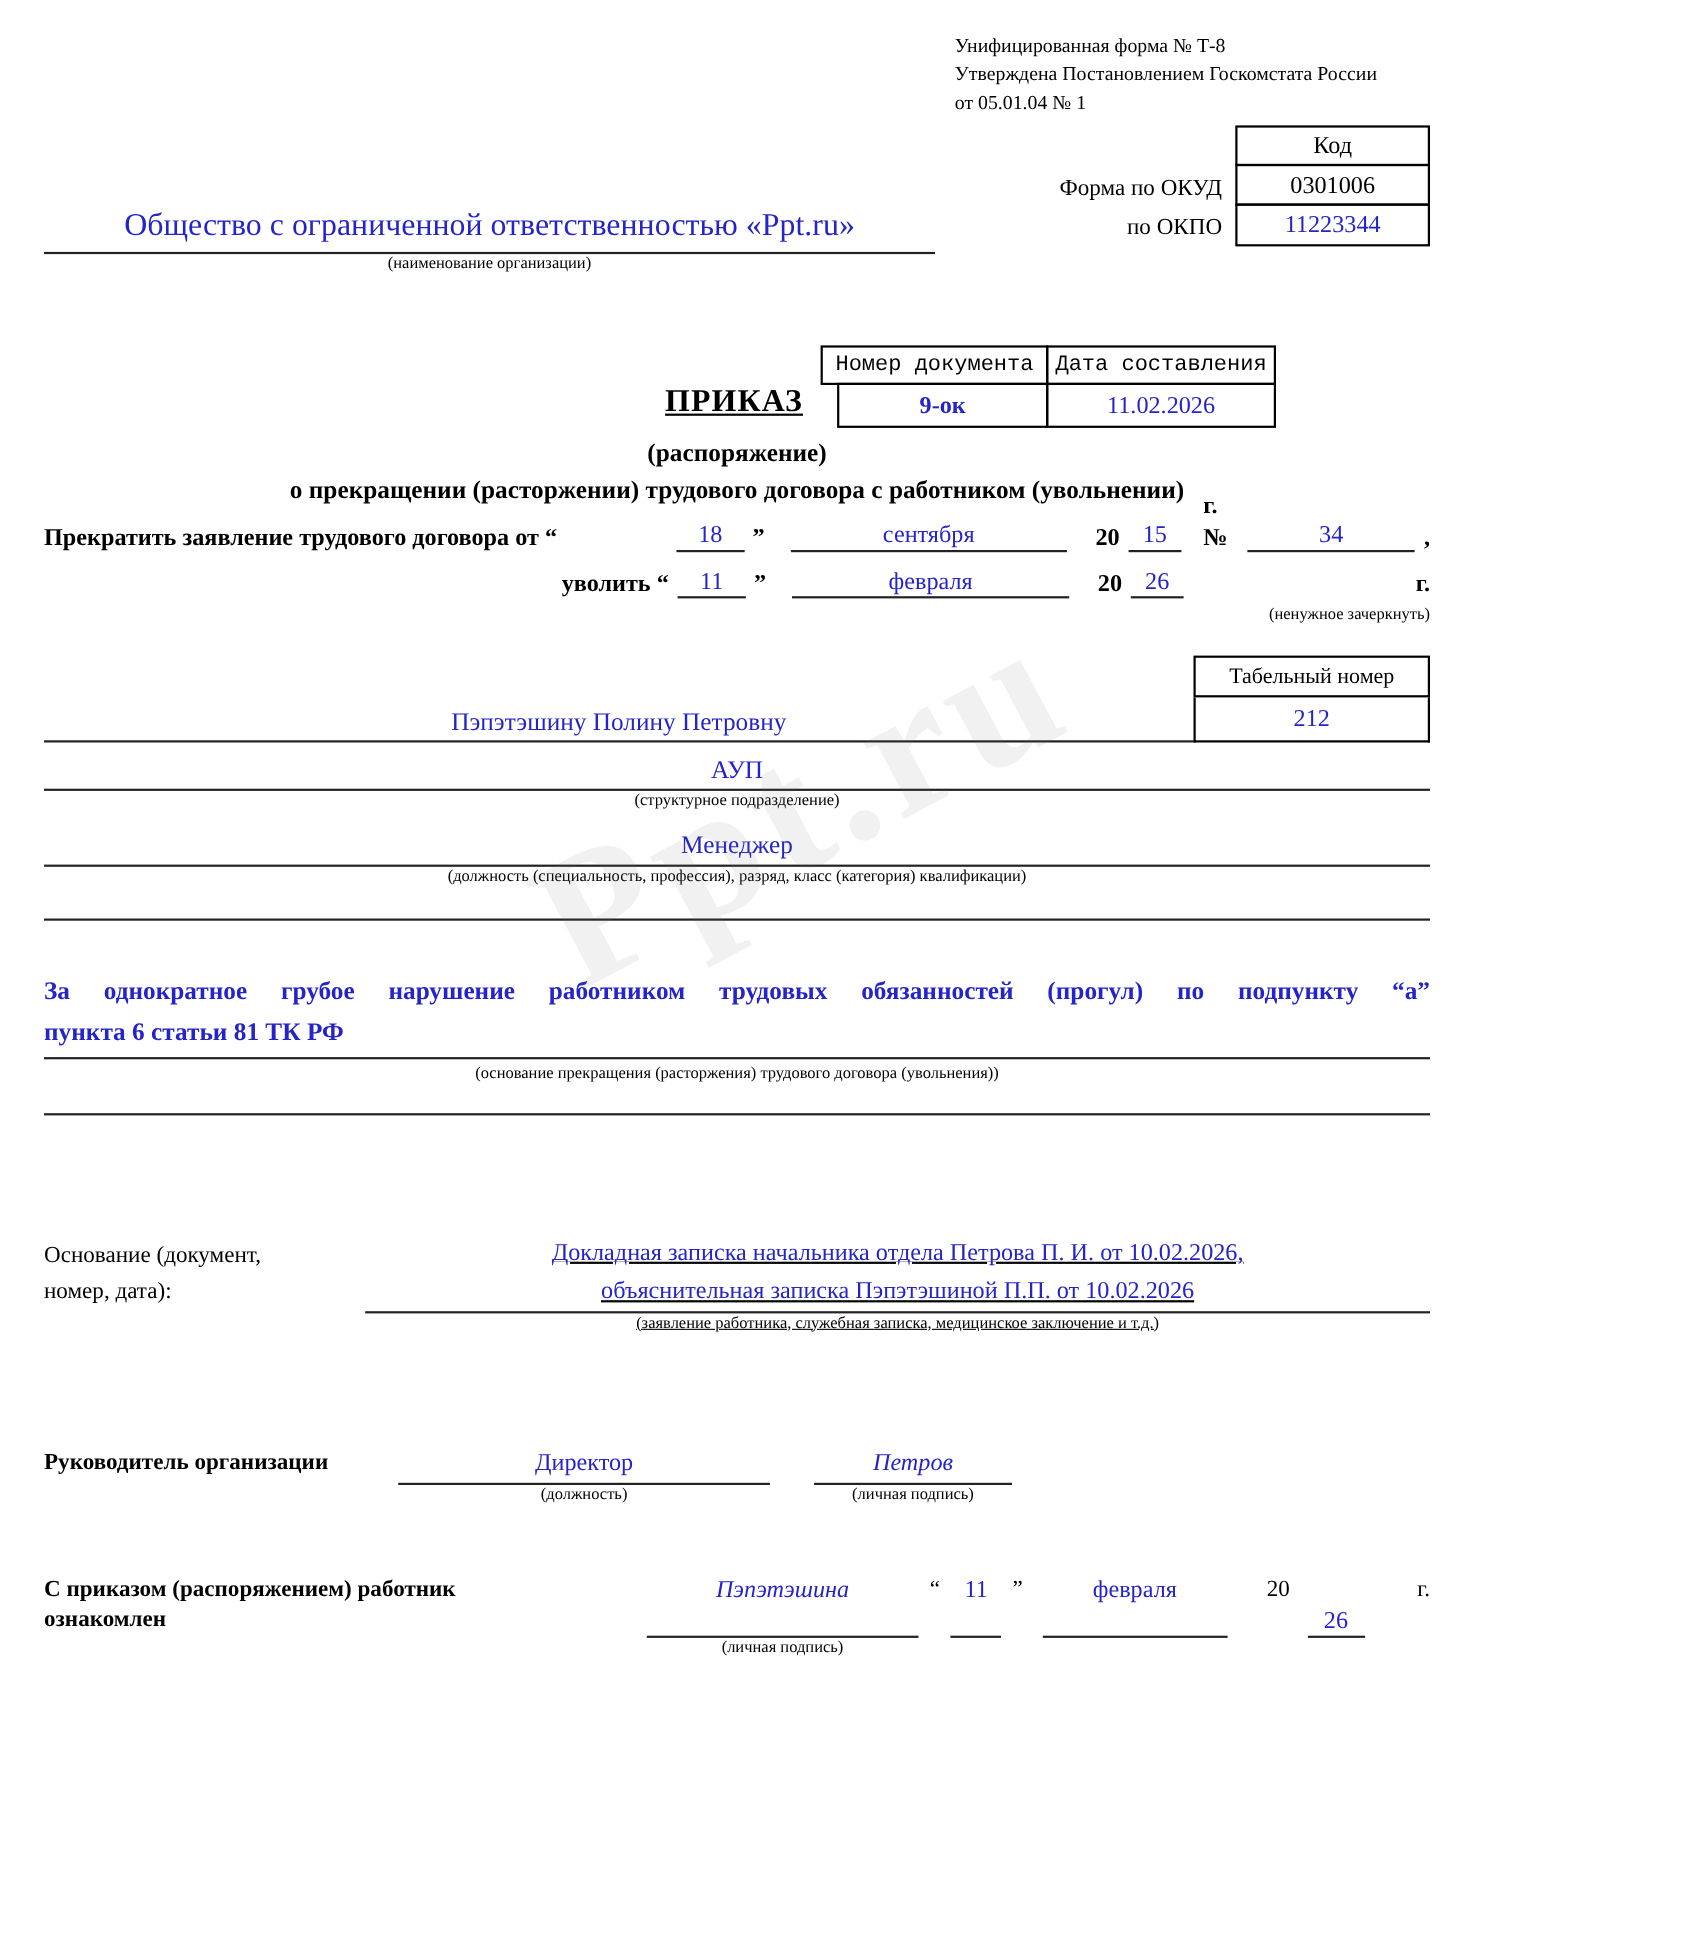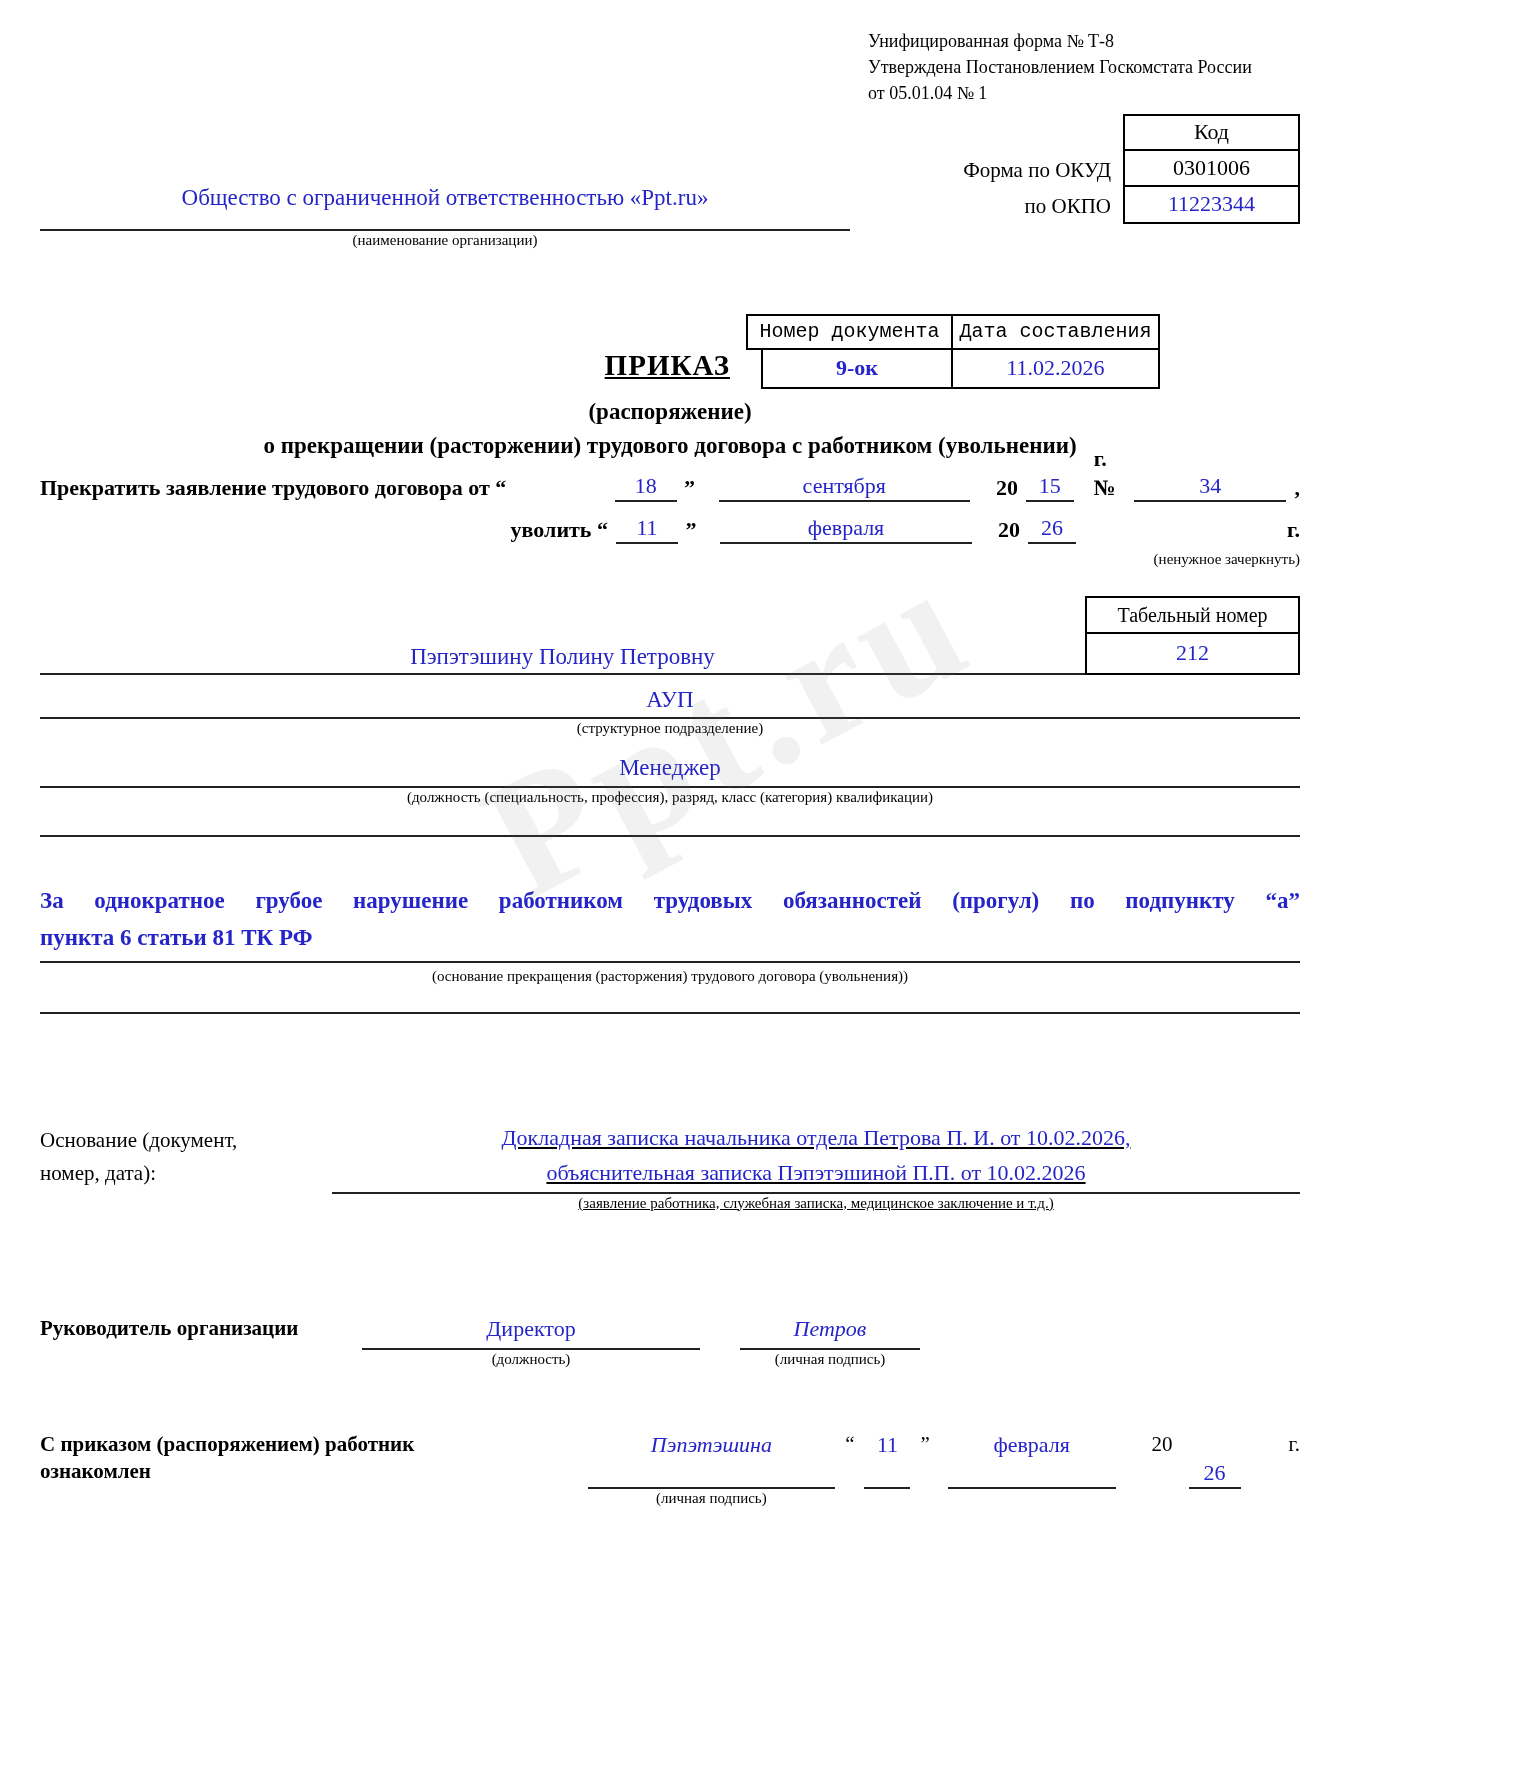--- a/index.html
+++ b/index.html
@@ -14,21 +14,21 @@
   }
   .blue{ color:var(--ink); }
   .b{ font-weight:bold; }
   .i{ font-style:italic; }
   .center{ text-align:center; }
   .cap{ font-size:15px; text-align:center; line-height:1.3; color:#000; }
 
   
   .top-row{ display:flex; align-items:flex-end; }
   .org-col{ flex:1; position:relative; top:26px; padding-right:18px; }
-  .org-name{ font-size:23px; text-align:center; border-bottom:2px solid var(--line); padding-bottom:16px; }
+  .org-name{ font-size:29px; text-align:center; border-bottom:2px solid var(--line); padding-bottom:4px; }
   .code-col{ width:432px; }
   .form-note{ font-size:18px; line-height:1.45; }
   .code-grid{ display:grid; grid-template-columns:1fr 177px; margin-top:10px; }
   .clabel{ text-align:right; padding:6px 12px 0 0; font-size:21px; }
   .ccell{ border:2px solid #000; margin-top:-2px; text-align:center; font-size:22px; padding:3px 0; }
   .ccell.chead{ padding:2px 0; }
 
   
   .prikaz-row{ display:flex; justify-content:flex-end; align-items:flex-end; margin:92px 140px 0 0; }
   .prikaz-title{ font-size:29px; margin:0 16px 4px 0; letter-spacing:1px;text-decoration:underline; }

